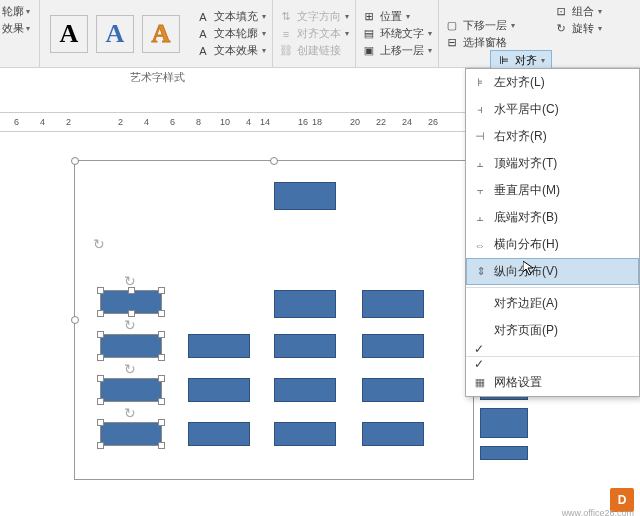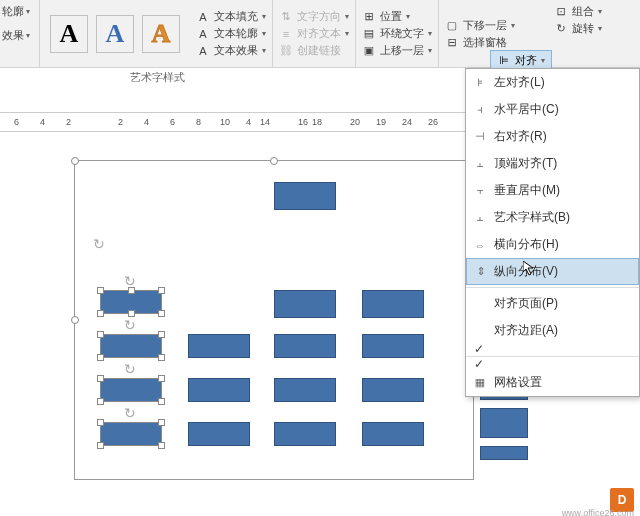--- a/index.html
+++ b/index.html
@@ -1,19 +1,19 @@
 <!DOCTYPE html>
 <html><head>
   <meta charset="utf-8">
   <style>
     * { margin: 0; padding: 0; box-sizing: border-box; font-family: "Microsoft YaHei", sans-serif; }
     body { width: 640px; height: 516px; background: #fff; overflow: hidden; position: relative; font-size: 12px; }
 
     .ribbon { display: flex; height: 68px; border-bottom: 1px solid #d4d4d4; background: #f1f1f1; }
-    .ribbon-left { display: flex; flex-direction: column; width: 40px; padding: 4px 2px; gap: 9px; border-right: 1px solid #d4d4d4; }
+    .ribbon-left { display: flex; flex-direction: column; width: 40px; padding: 4px 2px; gap: 2px; border-right: 1px solid #d4d4d4; }
     .ribbon-left-item { font-size: 11px; color: #444; display: flex; align-items: center; gap: 2px; }
     .drop { font-size: 8px; color: #666; }
 
     .wordart-group { display: flex; align-items: center; padding: 6px 10px; gap: 8px; }
     .wa { width: 38px; height: 38px; border: 1px solid #c0c0c0; display: flex; align-items: center; justify-content: center; font-size: 26px; font-weight: bold; font-family: Georgia, serif; }
     .wa1 { color: #000; }
     .wa2 { color: #3b6db5; }
     .wa3 { color: #e08b2c; -webkit-text-stroke: 1px #c67820; }
 
     .text-group { display: flex; flex-direction: column; justify-content: center; padding: 2px 6px; gap: 2px; border-right: 1px solid #d4d4d4; }
@@ -171,21 +171,21 @@
   <span class="ruler-num" style="left:118px">2</span>
   <span class="ruler-num" style="left:144px">4</span>
   <span class="ruler-num" style="left:170px">6</span>
   <span class="ruler-num" style="left:196px">8</span>
   <span class="ruler-num" style="left:220px">10</span>
   <span class="ruler-num" style="left:246px">4</span>
   <span class="ruler-num" style="left:260px">14</span>
   <span class="ruler-num" style="left:298px">16</span>
   <span class="ruler-num" style="left:312px">18</span>
   <span class="ruler-num" style="left:350px">20</span>
-  <span class="ruler-num" style="left:376px">19</span>
+  <span class="ruler-num" style="left:376px">22</span>
   <span class="ruler-num" style="left:402px">24</span>
   <span class="ruler-num" style="left:428px">26</span>
   <span class="ruler-num" style="left:472px">28</span>
   <span class="ruler-num" style="left:480px">30</span>
   <span class="ruler-num" style="left:506px">32</span>
 </div>
 
 <div class="canvas">
   <div class="selection-box">
     <div class="sel-handle" style="top:-4px;left:-4px"></div>
@@ -269,41 +269,41 @@
   <div class="dd-item">
       <span class="dd-icon">⫠</span>
       <span>顶端对齐(T)</span>
     </div>
   <div class="dd-item">
       <span class="dd-icon">⫟</span>
       <span>垂直居中(M)</span>
     </div>
   <div class="dd-item">
       <span class="dd-icon">⫠</span>
-      <span>艺术字样式(B)</span>
+      <span>底端对齐(B)</span>
     </div>
   <div class="dd-item">
       <span class="dd-icon">⇔</span>
       <span>横向分布(H)</span>
     </div>
   <div class="dd-item highlighted">
       <span class="dd-icon">⇕</span>
       <span>纵向分布(V)</span>
     <span class="cursor" style="left:56px;top:2px">
       <svg width="14" height="16">
           <path d="M0 0 L0 11 L3 8 L6 14 L8 13 L5 7 L10 7 Z" fill="#fff" stroke="#000" stroke-width="1"></path>
         </svg>
     </span>
   </div>
   <div class="dd-sep"></div>
   <div class="dd-item">
+      <span>对齐边距(A)</span>
+    </div>
+  <div class="dd-item">
       <span>对齐页面(P)</span>
-    </div>
-  <div class="dd-item">
-      <span>对齐边距(A)</span>
     </div>
   <div class="dd-item">
       <span class="dd-check">✓</span>
     </div>
   <div class="dd-sep"></div>
   <div class="dd-item">
       <span class="dd-check">✓</span>
     </div>
   <div class="dd-item">
       <span class="dd-icon">▦</span>

